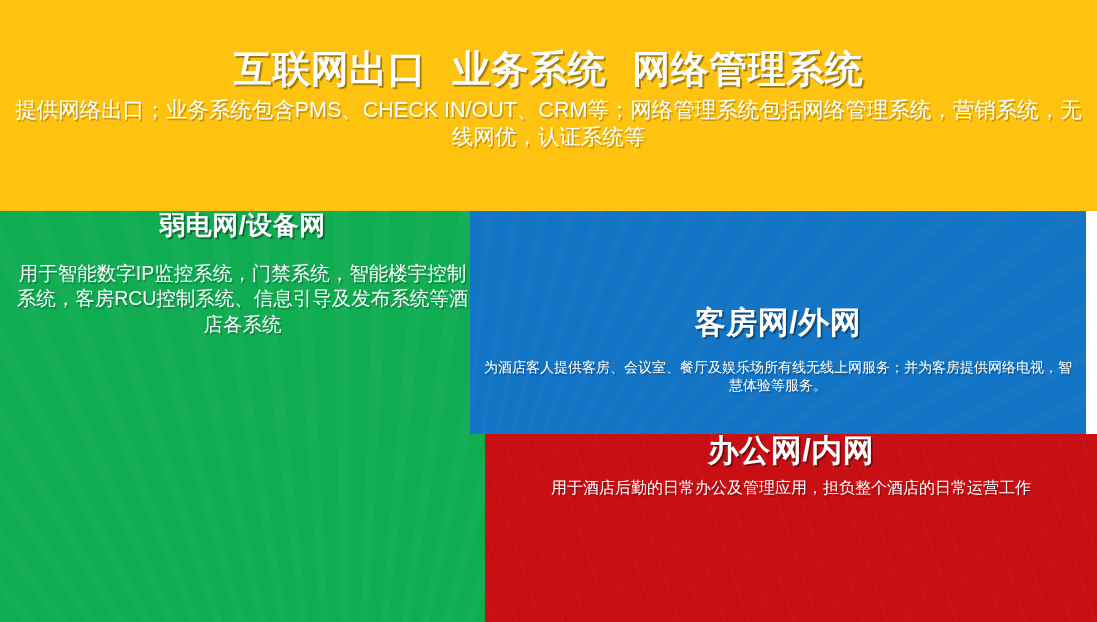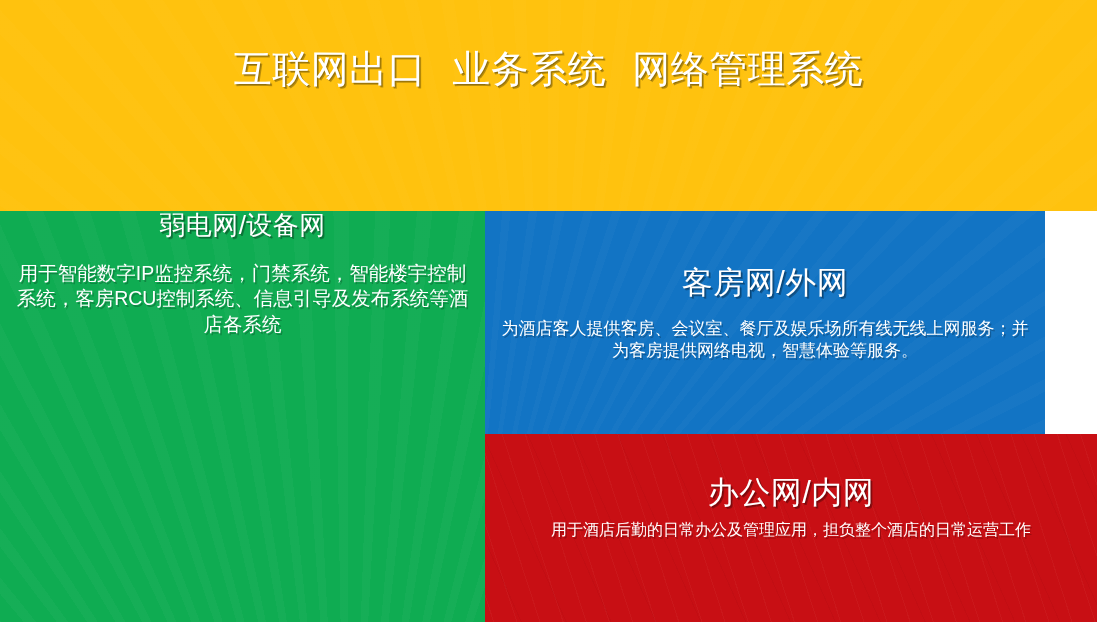--- a/index.html
+++ b/index.html
@@ -37,21 +37,21 @@
   }
   .panel .inner {
     position: relative;
     z-index: 2;
     width: 100%;
     box-sizing: border-box;
   }
 
   .p-title {
     color: #ffffff;
-    font-weight: normal;
+    font-weight: bold;
     text-align: center;
     line-height: 1.12;
     letter-spacing: 0.5px;
     text-shadow: 2px 2px 0 rgba(0,0,0,0.28), 1px 1px 0 rgba(0,0,0,0.20);
     margin: 0;
   }
   .p-body {
     color: #ffffff;
     text-align: center;
     line-height: 1.30;
@@ -95,51 +95,50 @@
     font-size: 26px;
   }
   #green .p-body {
     font-size: 19.5px;
     margin-top: 21px;
     padding: 0 6px;
   }
 
   
   #blue {
-    left: 485px;
+    left: 470px;
     top: 211px;
-    width: 560px;
+    width: 616px;
     height: 223px;
     background: #1274c4;
-    justify-content: flex-start;
+    justify-content: center;
   }
   #blue .inner { padding: 0 4px; }
   #blue .p-title {
     font-size: 31px;
     margin-top: 55px;
   }
   #blue .p-body {
-    font-size: 17px;
+    font-size: 14px;
     margin-top: 17px;
     padding: 0 8px;
   }
 
   
   #red {
     left: 485px;
     top: 434px;
     width: 612px;
     height: 188px;
     background: #c80f14;
     justify-content: flex-start;
   }
   #red .inner { padding: 0 4px; }
   #red .p-title {
     font-size: 31px;
-    margin-top: 42px;
   }
   #red .p-body {
     font-size: 16px;
     margin-top: 9px;
     padding: 0 8px;
   }
 
   
   .rays-green {
     background:
@@ -175,20 +174,21 @@
 </style>
 </head>
 <body>
 
 <div class="slide">
 
   <section class="panel" id="header">
     <div class="texture rays-yellow"></div>
     <div class="inner">
       <h1 class="p-title"><span>互联网出口</span><span class="gap"></span><span>业务系统</span><span class="gap"></span><span>网络管理系统</span></h1>
+      <p class="p-body">提供网络出口；业务系统包含PMS、CHECK IN/OUT、CRM等；网络管理系统包括网络管理系统，营销系统，无线网优，认证系统等</p>
     </div>
   </section>
 
   <section class="panel" id="green">
     <div class="texture rays-green"></div>
     <div class="inner">
       <h2 class="p-title">弱电网/设备网</h2>
       <p class="p-body">用于智能数字IP监控系统，门禁系统，智能楼宇控制系统，客房RCU控制系统、信息引导及发布系统等酒店各系统</p>
     </div>
   </section>

